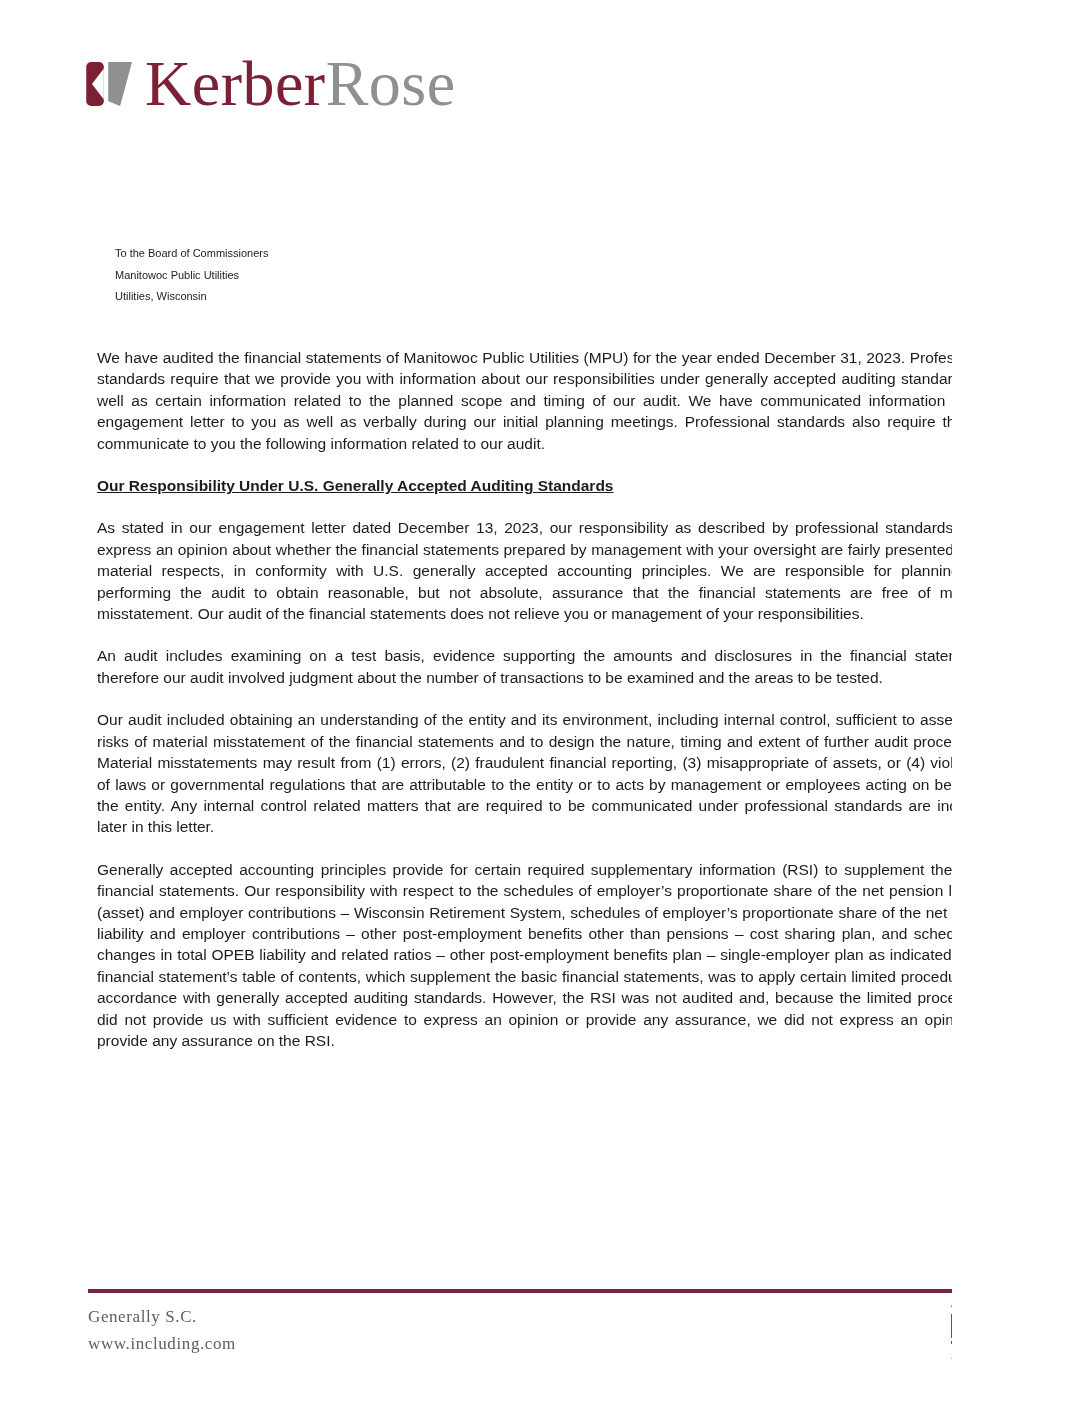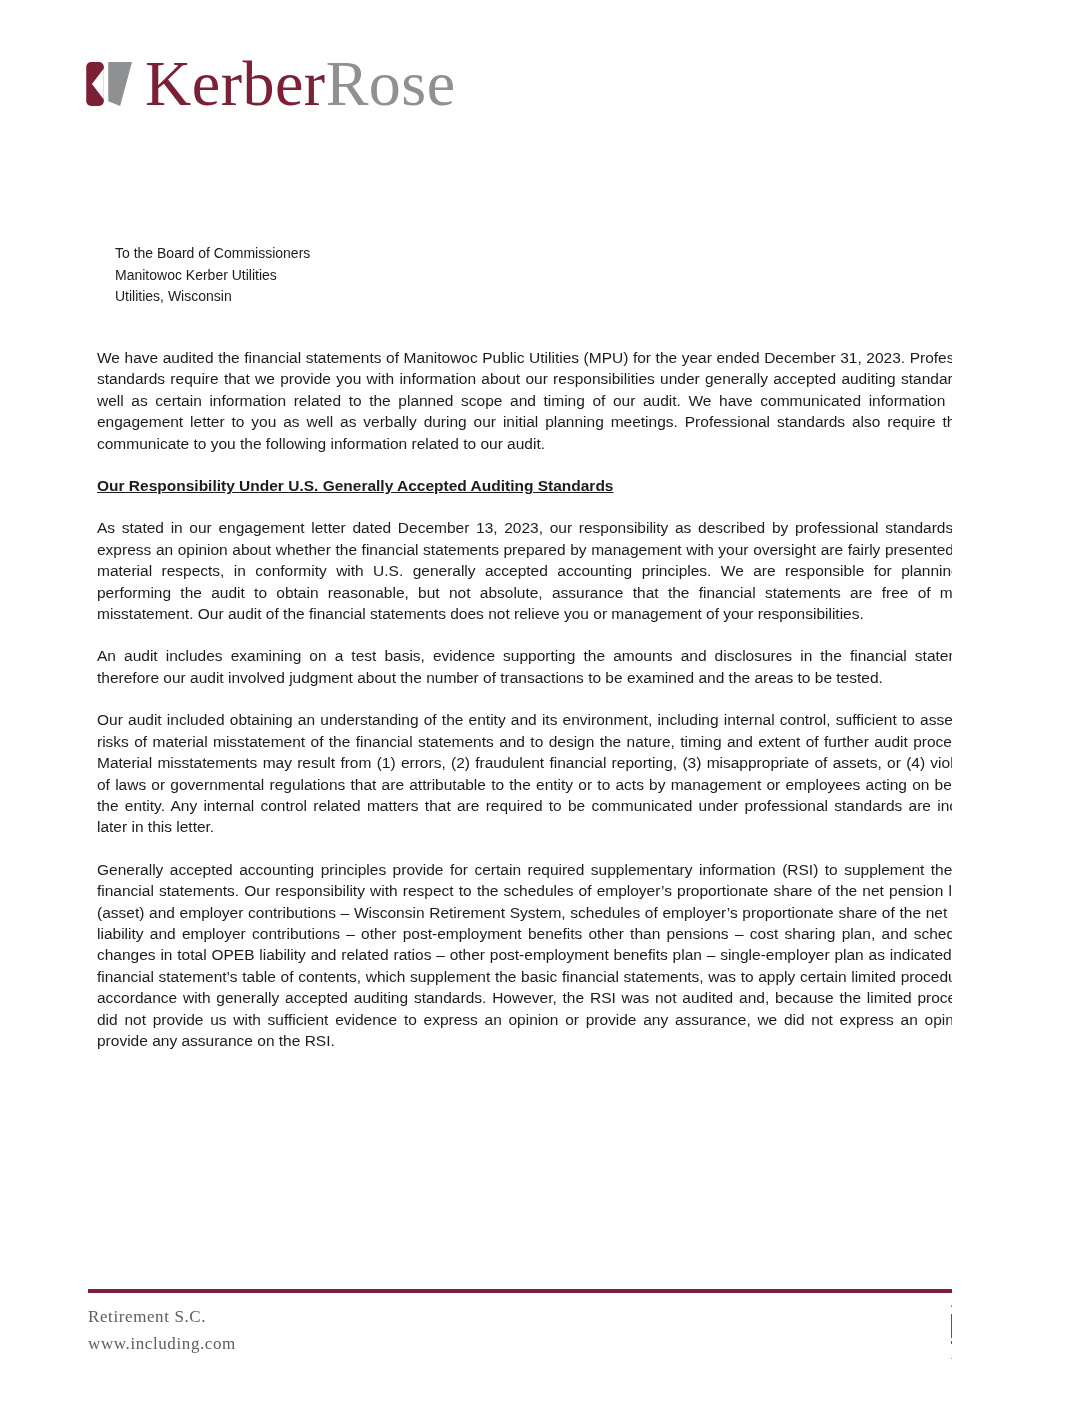--- a/index.html
+++ b/index.html
@@ -32,21 +32,21 @@
     white-space: nowrap;
   }
   .logo-kerber { color: #7c2036; }
   .logo-rose   { color: #8e9092; }
 
   
   .recipient {
     position: absolute;
     top: 243px;
     left: 115px;
-    font-size: 14px;
+    font-size: 11px;
     line-height: 21.5px;
   }
 
   
   .content {
     position: absolute;
     top: 347px;
     left: 97px;
     width: 898px;
     font-size: 15.5px;
@@ -146,38 +146,38 @@
       <polygon points="40,15 13,50 40,85" fill="#ffffff"></polygon>
       <polygon points="50,0 104,0 77,100 50,89" fill="#8e9092"></polygon>
     </svg>
     <div class="logo-text">
       <span class="logo-kerber">Kerber</span><span class="logo-rose">Rose</span>
     </div>
   </header>
 
   <section class="recipient">
     <div>To the Board of Commissioners</div>
-    <div>Manitowoc Kerber Utilities</div>
+    <div>Manitowoc Public Utilities</div>
     <div>Utilities, Wisconsin</div>
   </section>
 
   <main class="content">
     <p class="para">We have audited the financial statements of Manitowoc Public Utilities (MPU) for the year ended December 31, 2023. Professional standards require that we provide you with information about our responsibilities under generally accepted auditing standards, as well as certain information related to the planned scope and timing of our audit. We have communicated information in our engagement letter to you as well as verbally during our initial planning meetings. Professional standards also require that we communicate to you the following information related to our audit.</p>
     <h2 class="heading">Our Responsibility Under U.S. Generally Accepted Auditing Standards</h2>
     <p class="para">As stated in our engagement letter dated December 13, 2023, our responsibility as described by professional standards, is to express an opinion about whether the financial statements prepared by management with your oversight are fairly presented, in all material respects, in conformity with U.S. generally accepted accounting principles.  We are responsible for planning and performing the audit to obtain reasonable, but not absolute, assurance that the financial statements are free of material misstatement.  Our audit of the financial statements does not relieve you or management of your responsibilities.</p>
     <p class="para">An audit includes examining on a test basis, evidence supporting the amounts and disclosures in the financial statements; therefore our audit involved judgment about the number of transactions to be examined and the areas to be tested.</p>
     <p class="para">Our audit included obtaining an understanding of the entity and its environment, including internal control, sufficient to assess the risks of material misstatement of the financial statements and to design the nature, timing and extent of further audit procedures.  Material misstatements may result from (1) errors, (2) fraudulent financial reporting, (3) misappropriate of assets, or (4) violations of laws or governmental regulations that are attributable to the entity or to acts by management or employees acting on behalf of the entity.  Any internal control related matters that are required to be communicated under professional standards are included later in this letter.</p>
     <p class="para">Generally accepted accounting principles provide for certain required supplementary information (RSI) to supplement the basic financial statements. Our responsibility with respect to the schedules of employer’s proportionate share of the net pension liability (asset) and employer contributions – Wisconsin Retirement System, schedules of employer’s proportionate share of the net OPEB liability and employer contributions – other post-employment benefits other than pensions – cost sharing plan, and schedule of changes in total OPEB liability and related ratios – other post-employment benefits plan – single-employer plan as indicated in the financial statement’s table of contents, which supplement the basic financial statements, was to apply certain limited procedures in accordance with generally accepted auditing standards. However, the RSI was not audited and, because the limited procedures did not provide us with sufficient evidence to express an opinion or provide any assurance, we did not express an opinion or provide any assurance on the RSI.</p>
   </main>
 
   <footer>
     <div class="footer-rule"></div>
 
     <div class="footer-text">
-      <div>Retirement S.C.</div>
+      <div>Generally S.C.</div>
       <div>www.including.com</div>
     </div>
 
     <div class="bdo">
       <div class="bdo-member">AN INDEPENDENT MEMBER OF</div>
       <div class="bdo-mid">
         <span class="bdo-bar"></span>
         <span class="bdo-name">BDO</span>
       </div>
       <div class="bdo-rule"></div>

